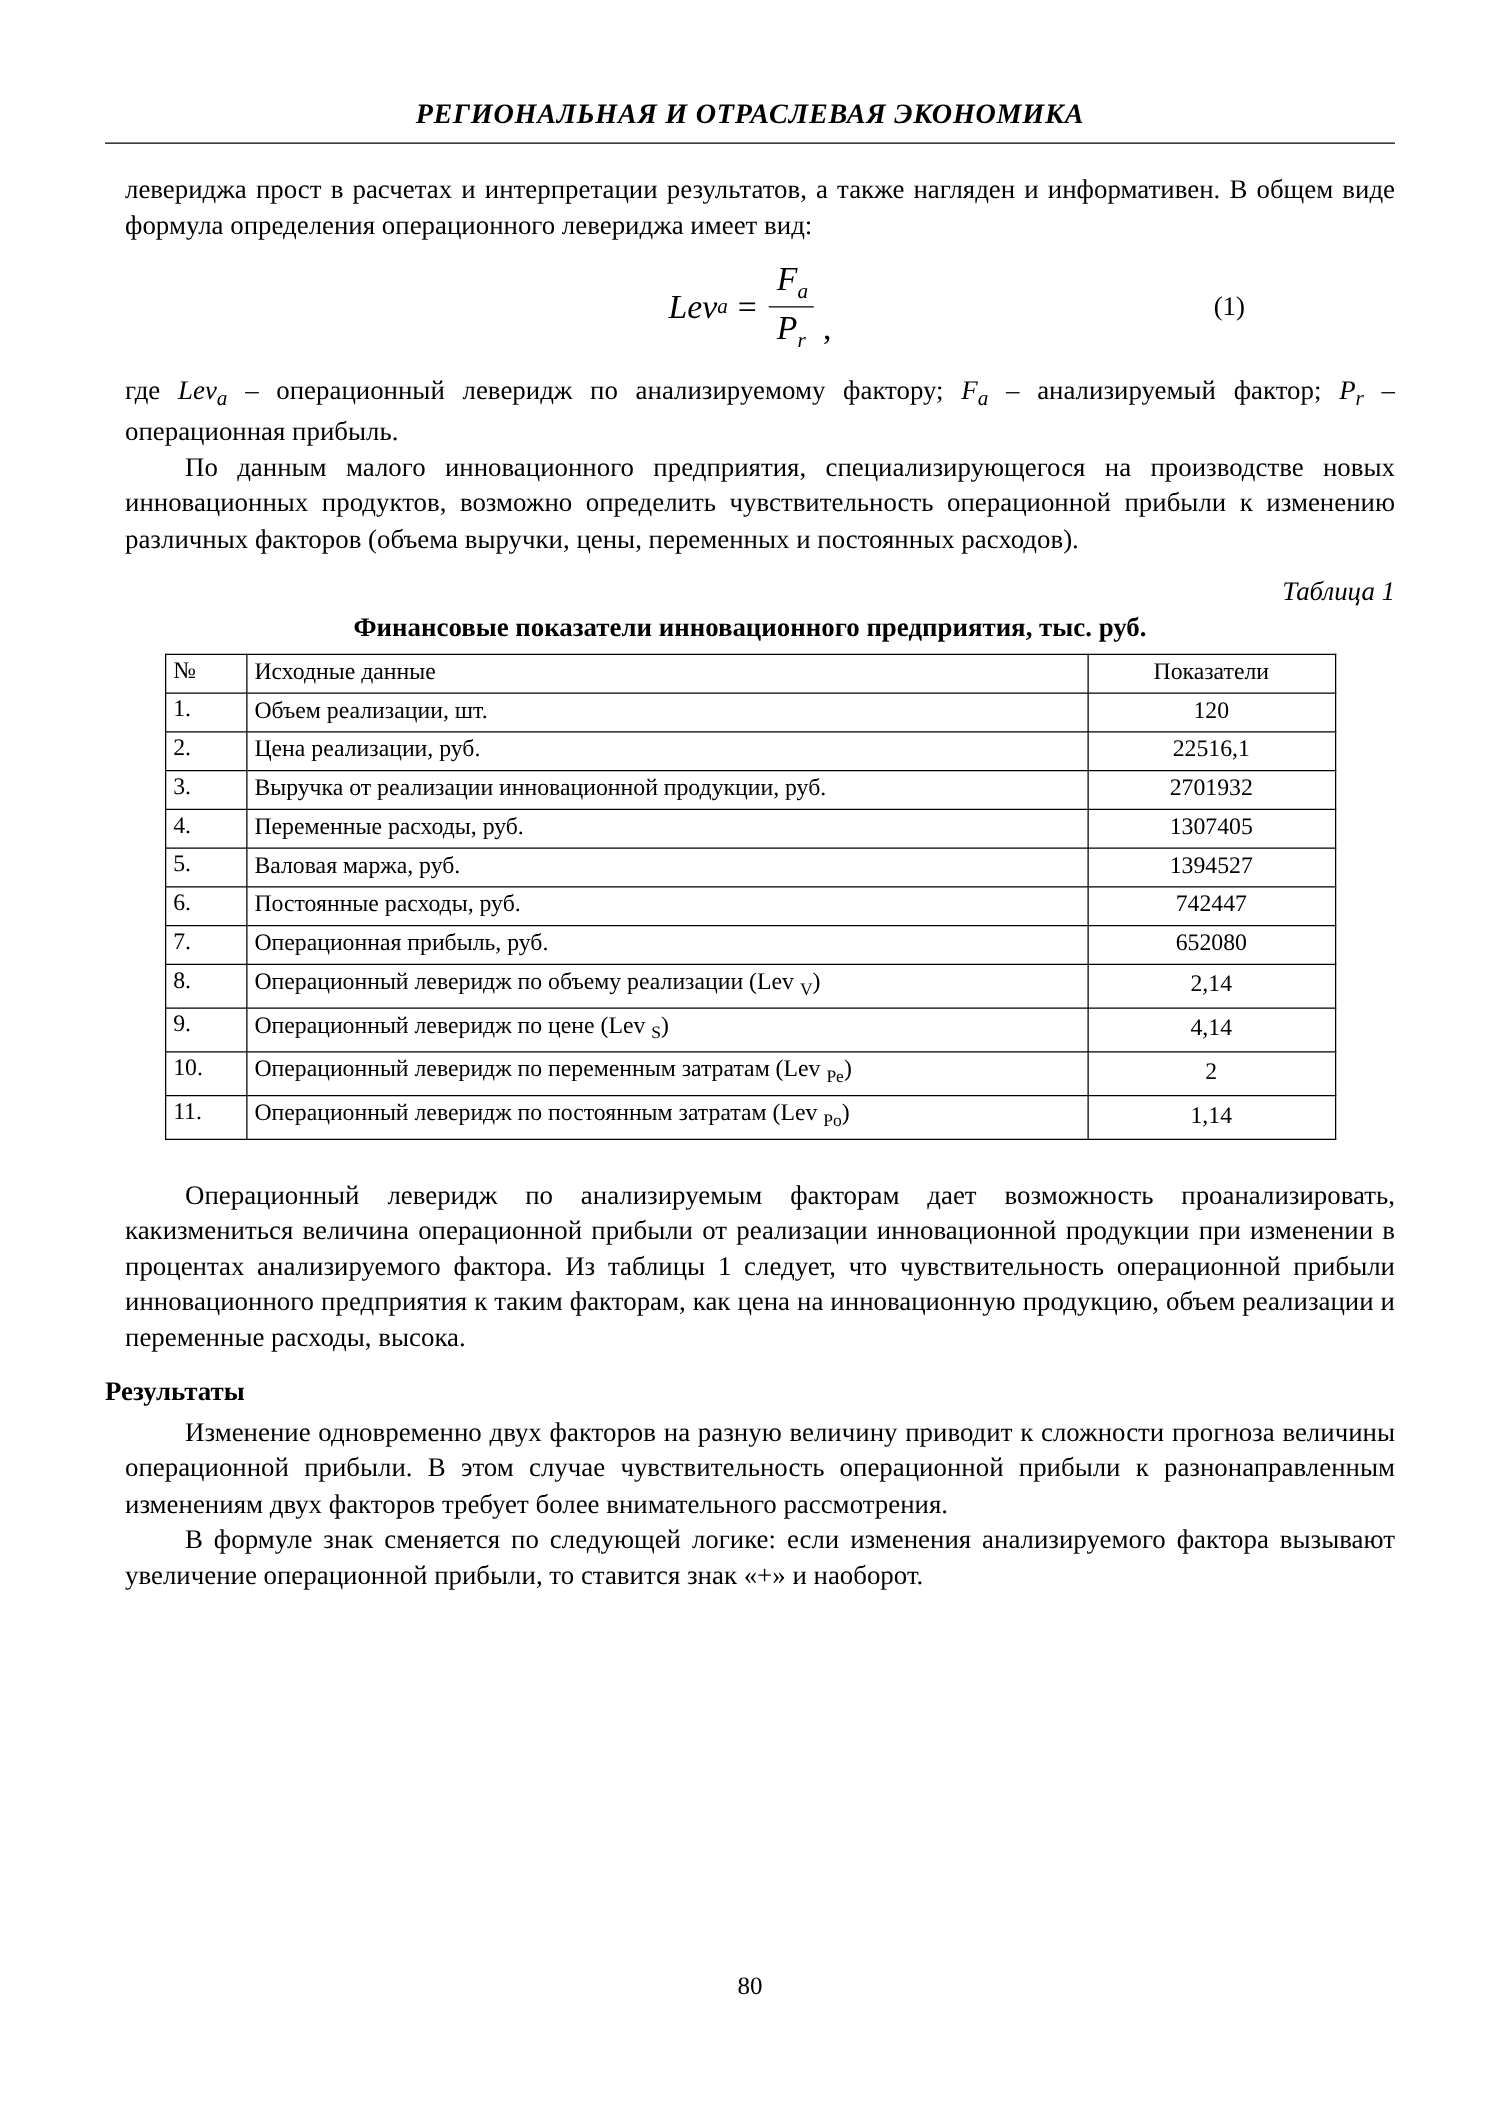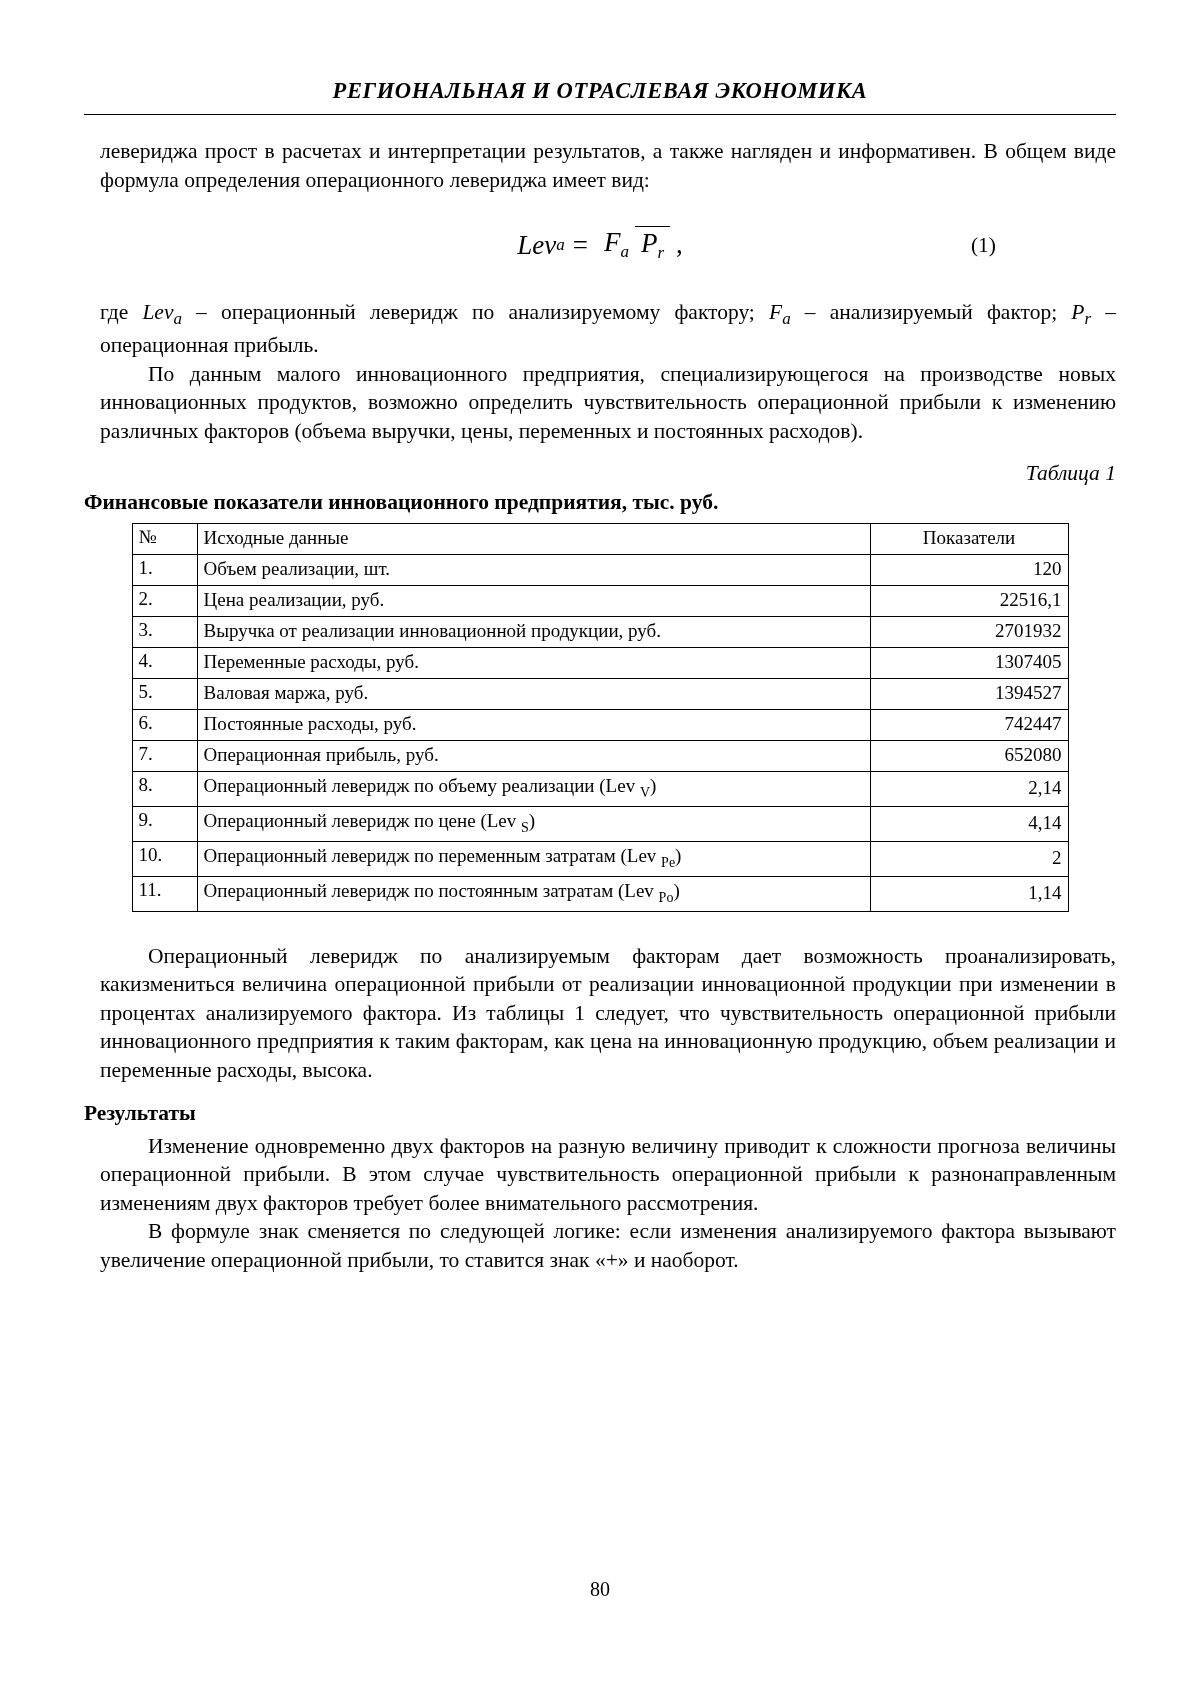--- a/index.html
+++ b/index.html
@@ -65,22 +65,22 @@
     font-size: 17px;
     vertical-align: sub;
     font-style: italic;
   }
   .eq {
     margin: 0 8px;
     font-style: normal;
   }
   .frac {
     display: inline-flex;
-    flex-direction: row;
-    align-items: center;
+    flex-direction: column;
+    align-items: flex-start;
     vertical-align: middle;
     margin: 0 2px;
   }
   .frac .num {
     padding: 0 6px 1px 6px;
     font-style: italic;
   }
   .frac .den {
     padding: 1px 6px 0 6px;
     border-top: 1.4px solid #000;
@@ -98,20 +98,21 @@
     font-style: normal;
     font-size: 21.5px;
   }
   .table-caption-num {
     text-align: right;
     font-style: italic;
     font-size: 21.5px;
     margin-top: 16px;
   }
   .table-title {
+    text-align: center;
     font-weight: bold;
     font-size: 21.5px;
     margin: 4px 0 8px 0;
   }
   table.fin {
     border-collapse: collapse;
     width: 865px;
     margin: 0 auto;
     table-layout: fixed;
   }
@@ -127,21 +128,21 @@
     text-align: left;
     vertical-align: top;
     padding-top: 2px;
   }
   table.fin .c-name {
     width: 660px;
     text-align: left;
   }
   table.fin .c-val {
     width: 185px;
-    text-align: right;
+    text-align: center;
     vertical-align: middle;
   }
   table.fin thead td.c-num {
     vertical-align: top;
   }
   table.fin thead td.c-name {
     vertical-align: bottom;
   }
   table.fin thead td.c-val {
     vertical-align: middle;

